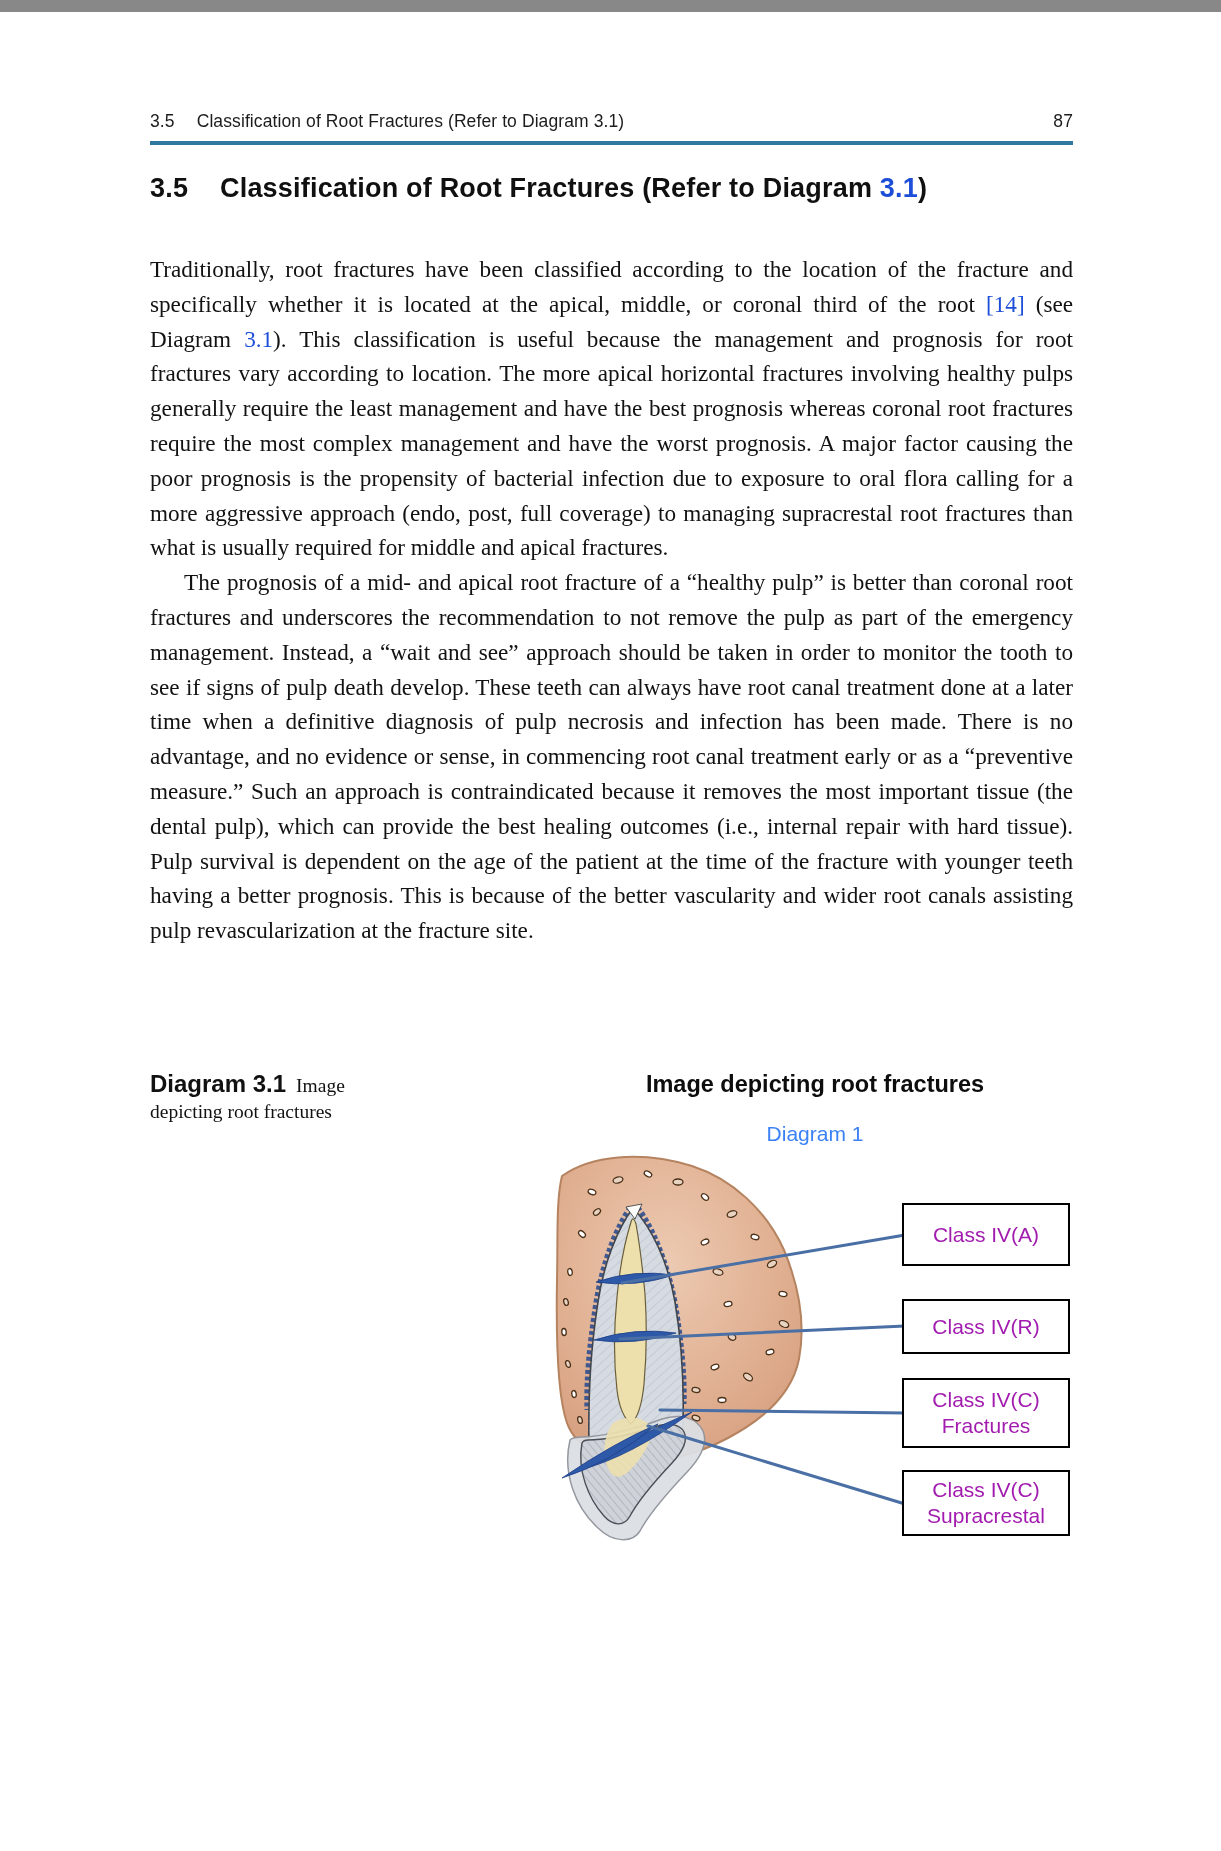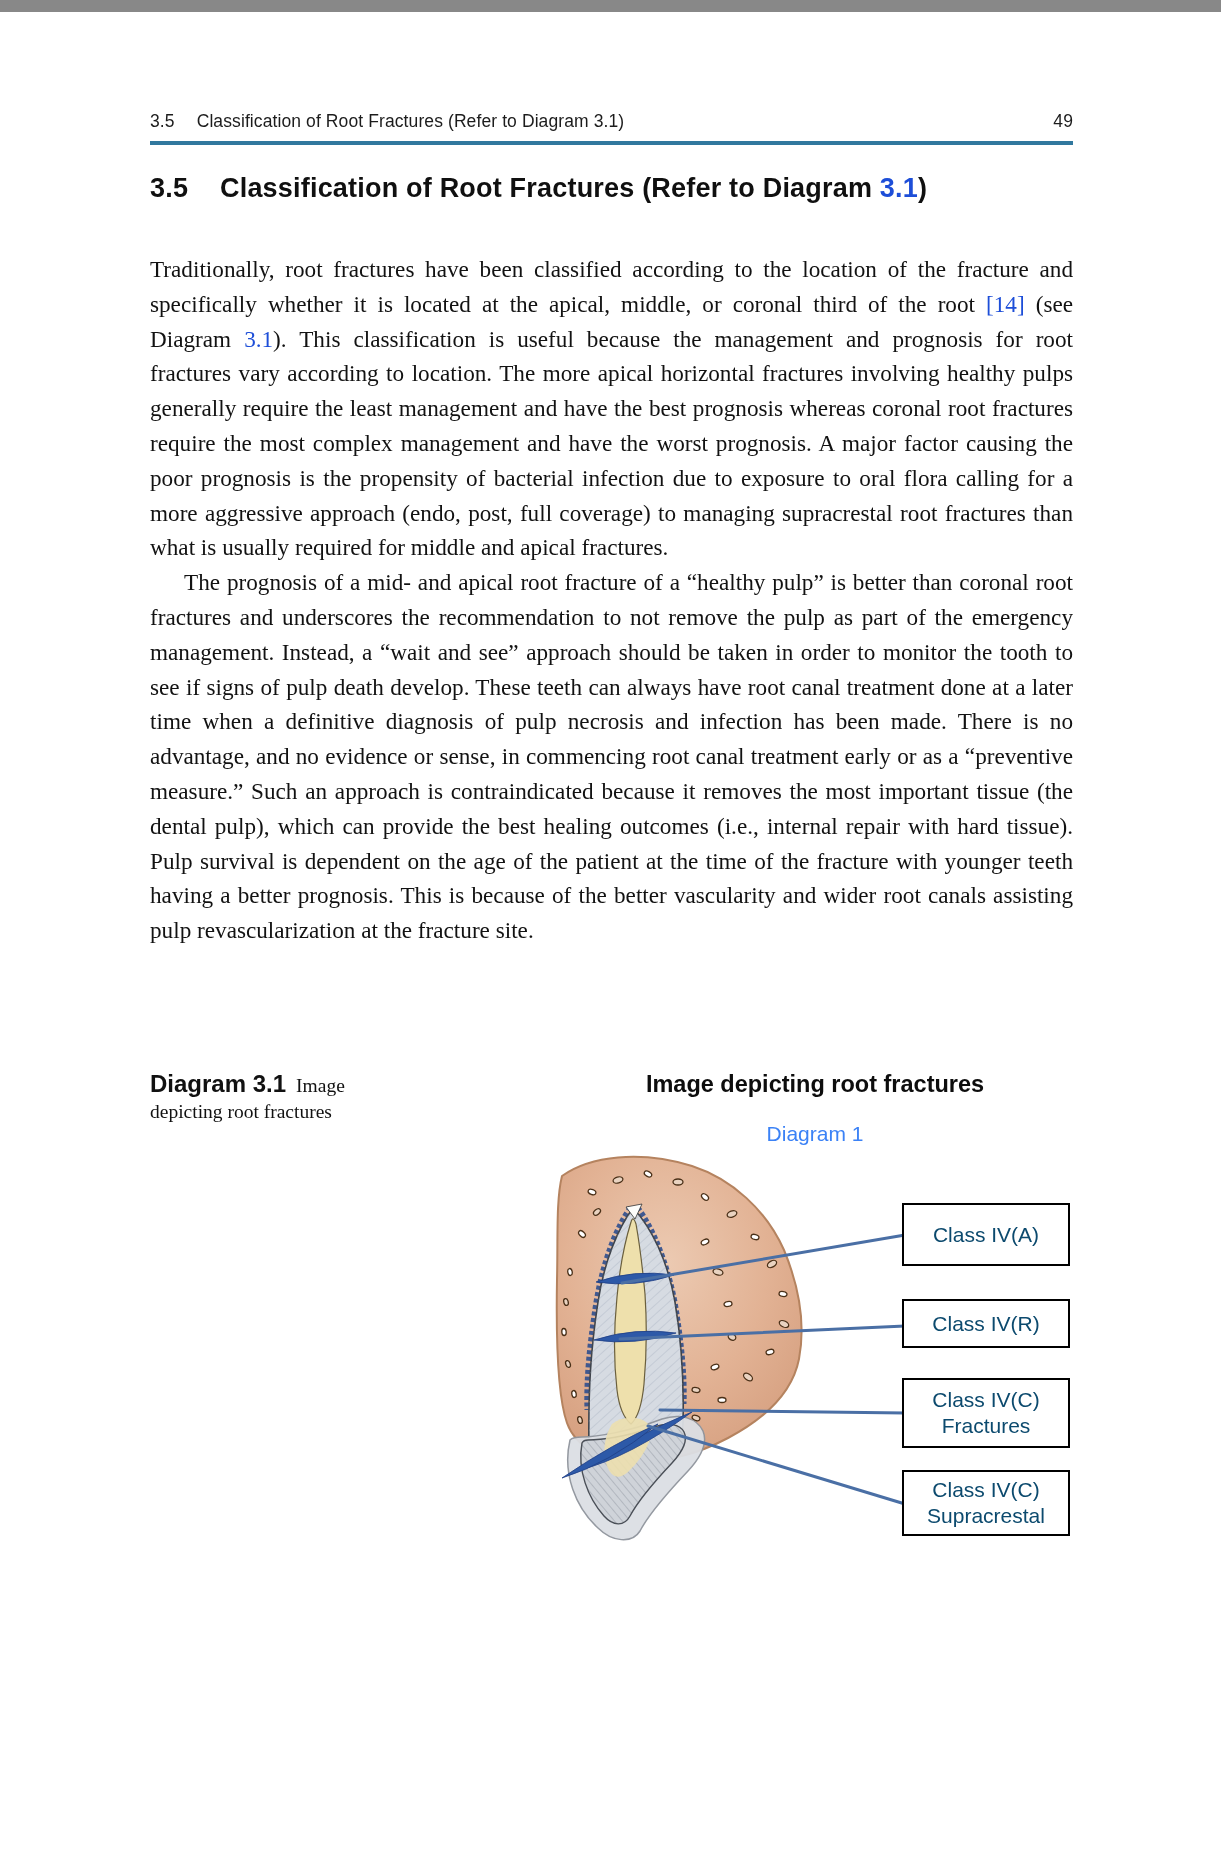--- a/index.html
+++ b/index.html
@@ -48,37 +48,37 @@
     position:absolute; left:530px; top:1110px; width:570px; text-align:center;
     font-size:21px; color:#3b82f6;
   }
   
   svg.tooth { position:absolute; left:500px; top:1140px; width:580px; height:400px; z-index:1; }
   
   .class-box {
     position:absolute; left:902px; width:168px; z-index:2;
     background:#ffffff; border:2.5px solid #000;
     display:flex; flex-direction:column; align-items:center; justify-content:center;
-    font-size:21px; line-height:26px; color:#0c4a6e; text-align:center;
+    font-size:21px; line-height:26px; color:#a21caf; text-align:center;
   }
   .box-1 { top:1191px; height:63px; }
-  .box-2 { top:1287px; height:49px; }
+  .box-2 { top:1287px; height:55px; }
   .box-3 { top:1366px; height:70px; }
   .box-4 { top:1458px; height:66px; }
 </style>
 </head>
 <body>
 
 <div class="page">
 
   <div class="running-head">
     <span>
       <span class="rh-num">3.5</span><span>Classification of Root Fractures (Refer to Diagram 3.1)</span>
     </span>
-    <span>49</span>
+    <span>87</span>
   </div>
   <div class="rule"></div>
 
   <div class="section-heading">
     <span class="sh-num">3.5</span><span>Classification of Root Fractures (Refer to Diagram </span><span class="ref-link">3.1</span><span>)</span>
   </div>
 
   <div class="body-text">
     <p><span>Traditionally, root fractures have been classified according to the location of the fracture and specifically whether it is located at the apical, middle, or coronal third of the root </span><span class="ref-link">[14]</span><span> (see Diagram </span><span class="ref-link">3.1</span><span>). This classification is useful because the management and prognosis for root fractures vary according to location. The more apical horizontal fractures involving healthy pulps generally require the least management and have the best prognosis whereas coronal root fractures require the most complex management and have the worst prognosis. A major factor causing the poor prognosis is the propensity of bacterial infection due to exposure to oral flora calling for a more aggressive approach (endo, post, full coverage) to managing supracrestal root fractures than what is usually required for middle and apical fractures.</span></p>
     <p>The prognosis of a mid- and apical root fracture of a “healthy pulp” is better than coronal root fractures and underscores the recommendation to not remove the pulp as part of the emergency management. Instead, a “wait and see” approach should be taken in order to monitor the tooth to see if signs of pulp death develop. These teeth can always have root canal treatment done at a later time when a definitive diagnosis of pulp necrosis and infection has been made. There is no advantage, and no evidence or sense, in commencing root canal treatment early or as a “preventive measure.” Such an approach is contraindicated because it removes the most important tissue (the dental pulp), which can provide the best healing outcomes (i.e., internal repair with hard tissue). Pulp survival is dependent on the age of the patient at the time of the fracture with younger teeth having a better prognosis. This is because of the better vascularity and wider root canals assisting pulp revascularization at the fracture site.</p>

